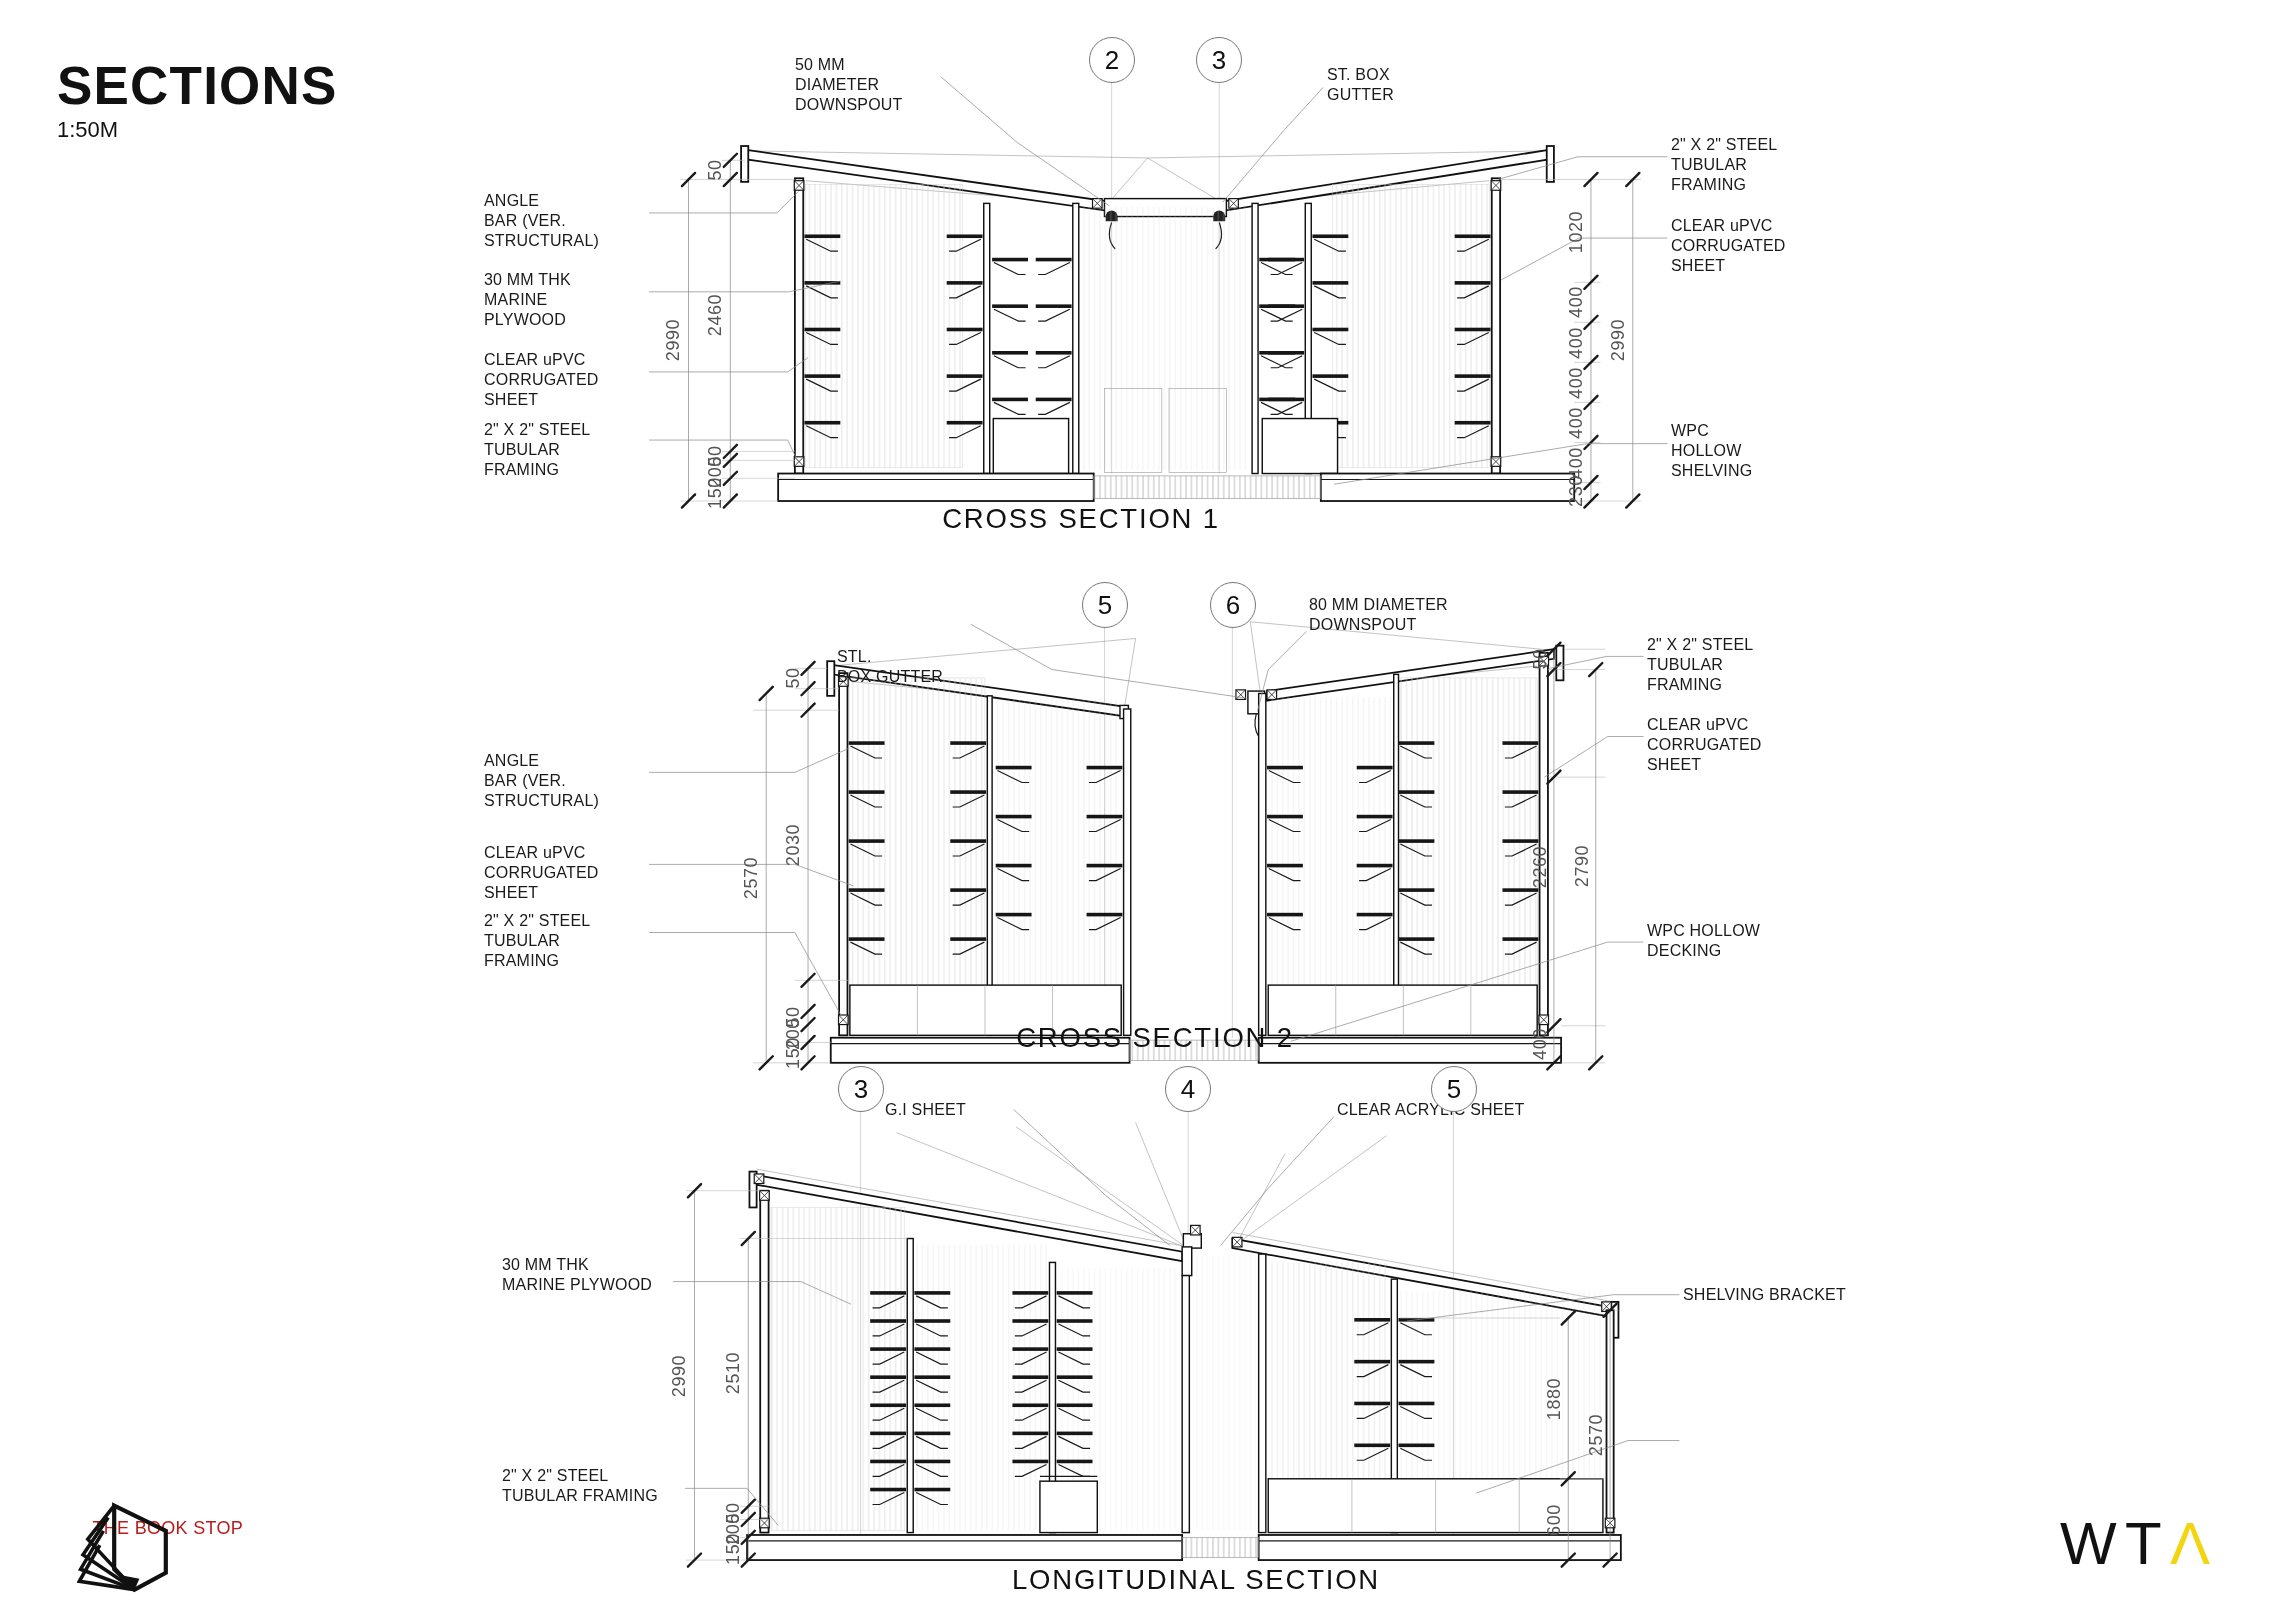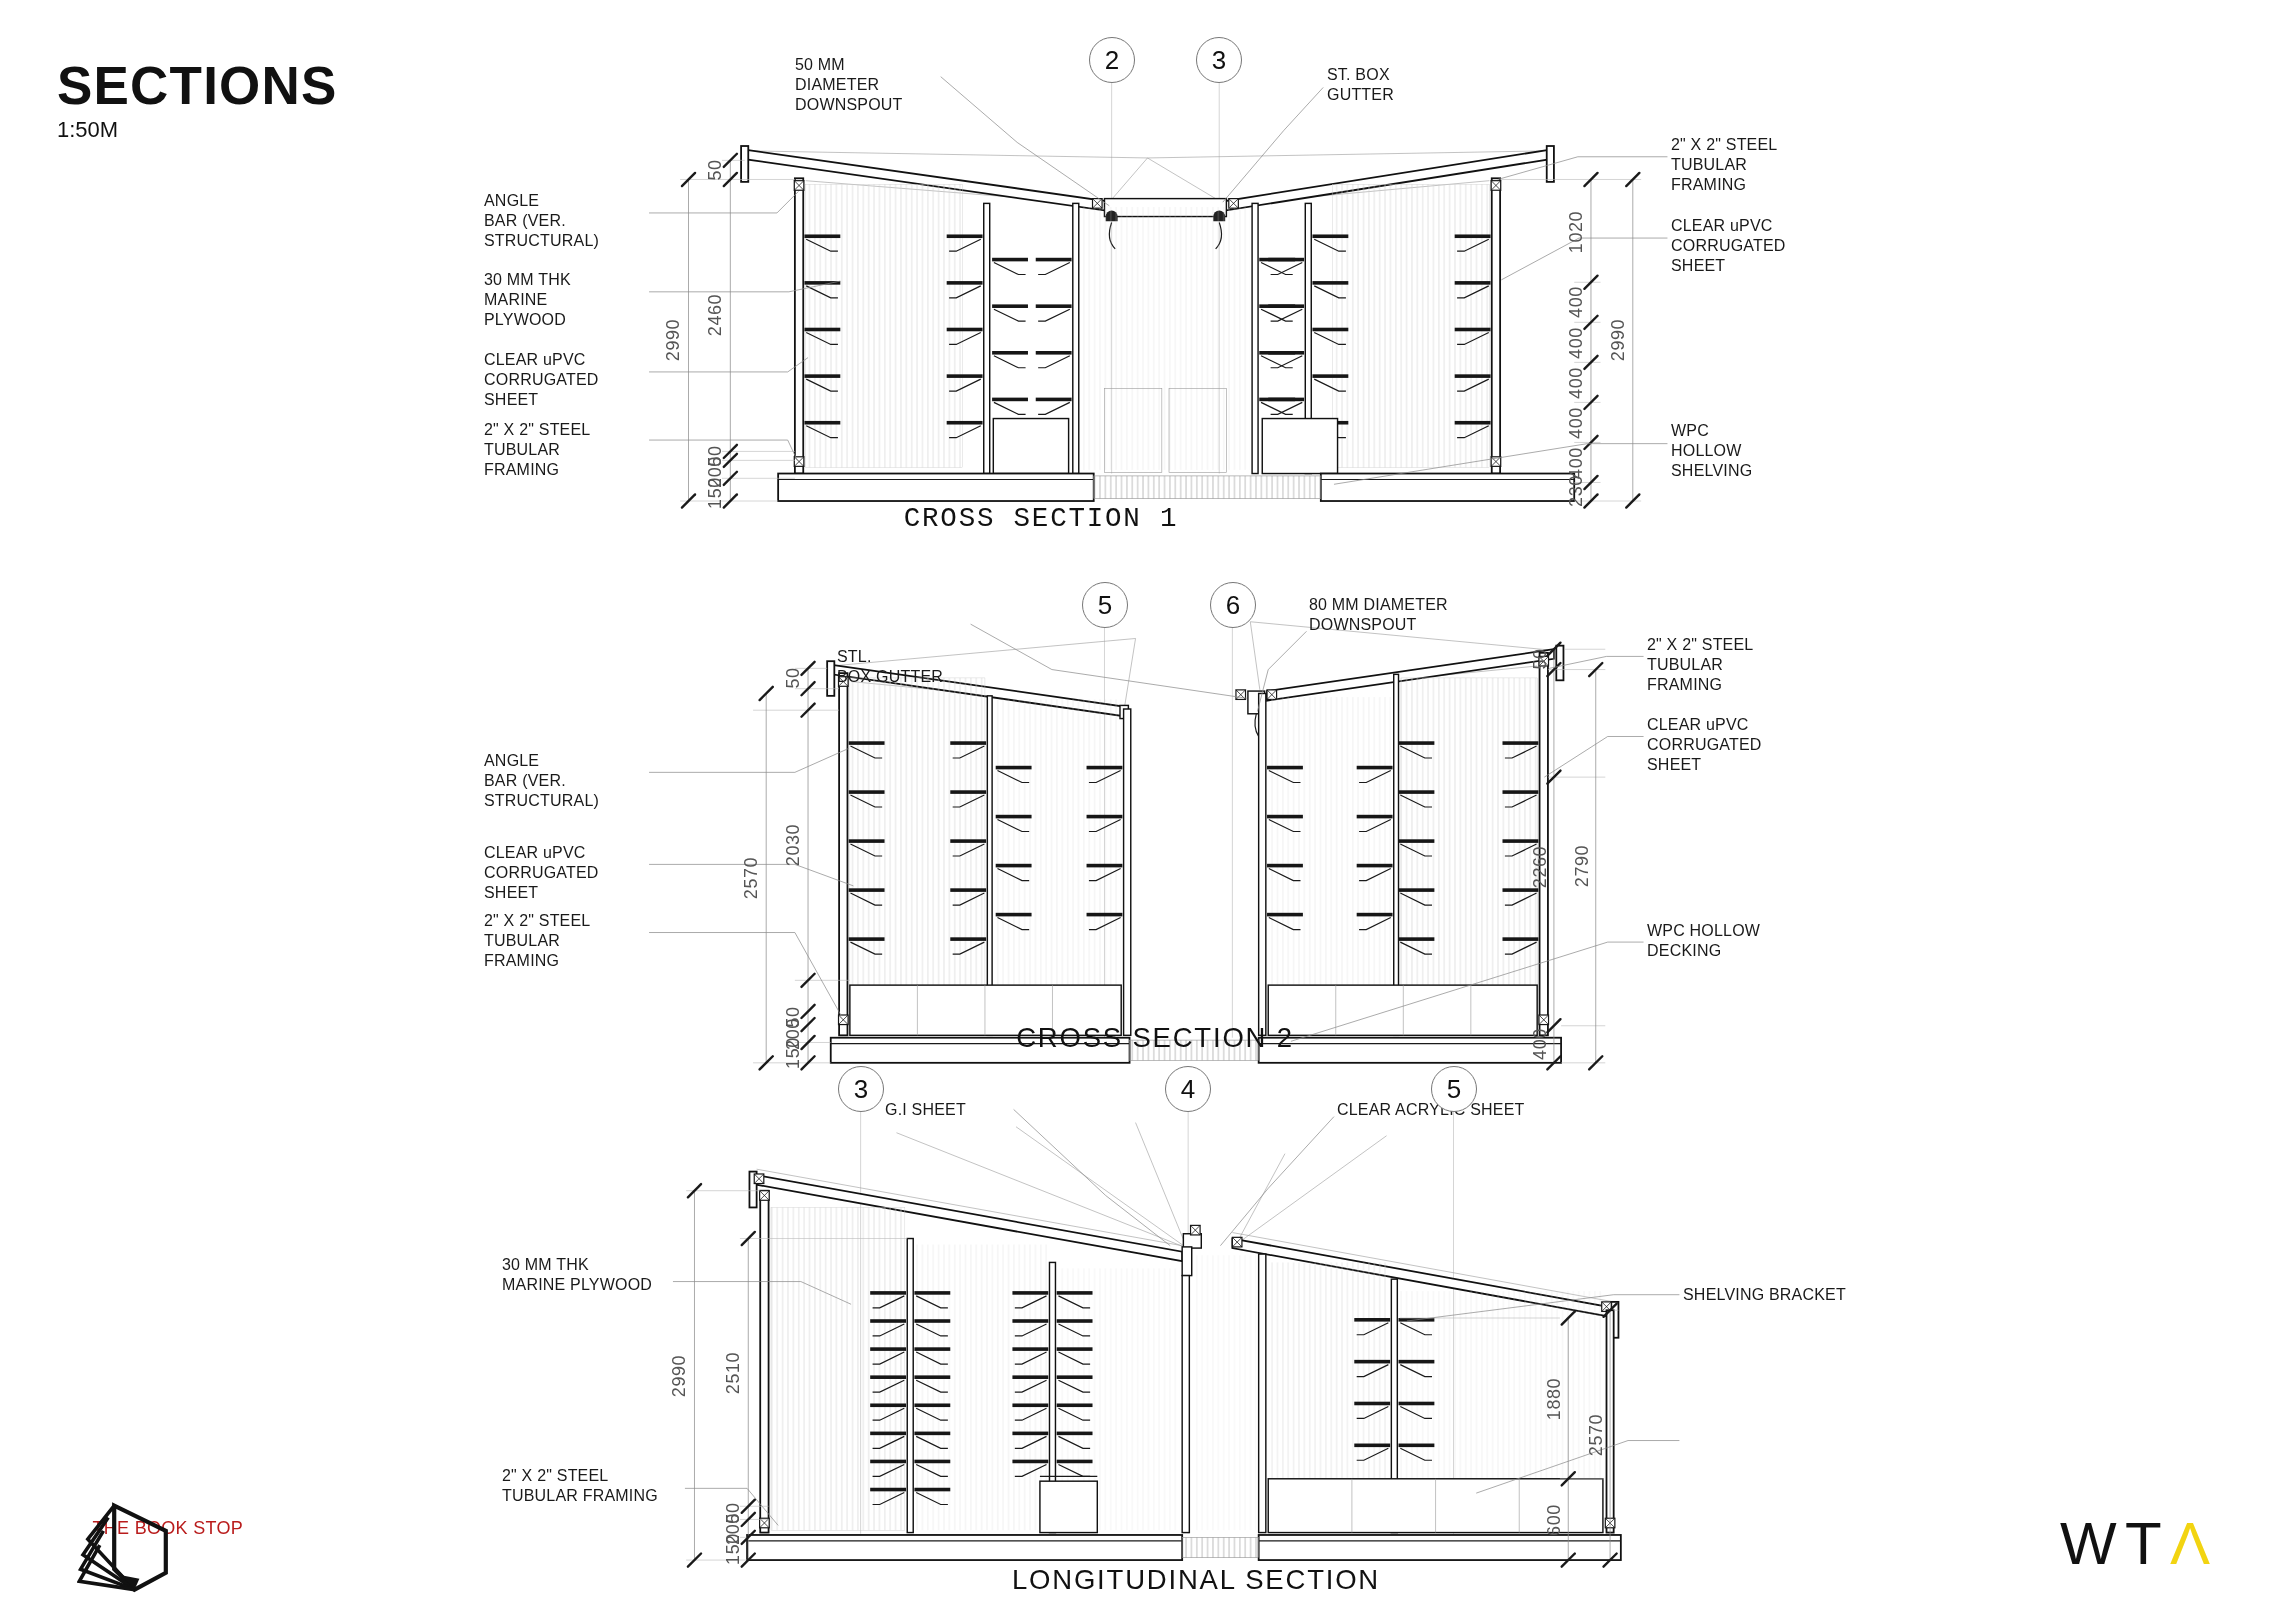--- a/index.html
+++ b/index.html
@@ -543,21 +543,21 @@
 FRAMING</div>
   <div class="lbl" style="left:1671px;top:135px;width:167px;">2" X 2" STEEL
 TUBULAR
 FRAMING</div>
   <div class="lbl" style="left:1671px;top:216px;width:167px;">CLEAR uPVC
 CORRUGATED
 SHEET</div>
   <div class="lbl" style="left:1671px;top:421px;width:167px;">WPC
 HOLLOW
 SHELVING</div>
-  <div class="caption" style="left:1041px;top:503px;font-family:Liberation Mono, monospace;">CROSS SECTION 1</div>
+  <div class="caption" style="left:1081px;top:503px;">CROSS SECTION 1</div>
   <div class="dim" style="left:673px;top:340px;">2990</div>
   <div class="dim" style="left:715px;top:315px;">2460</div>
   <div class="dim" style="left:715px;top:170px;">50</div>
   <div class="dim" style="left:715px;top:456px;">50</div>
   <div class="dim" style="left:715px;top:472px;">200</div>
   <div class="dim" style="left:715px;top:493px;">150</div>
   <div class="dim" style="left:1576px;top:232px;">1020</div>
   <div class="dim" style="left:1576px;top:302px;">400</div>
   <div class="dim" style="left:1576px;top:343px;">400</div>
   <div class="dim" style="left:1576px;top:383px;">400</div>

